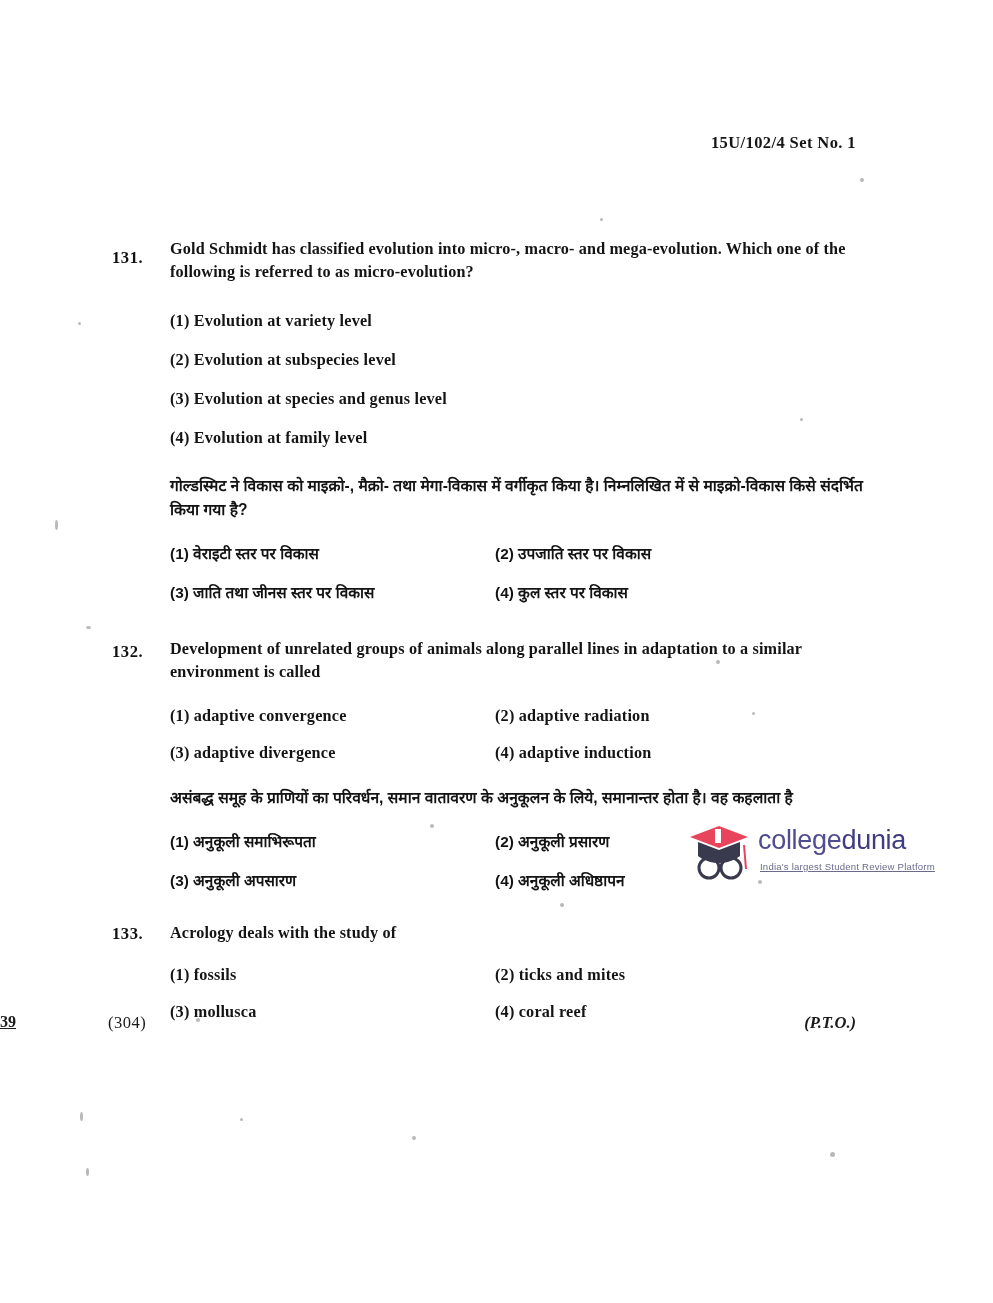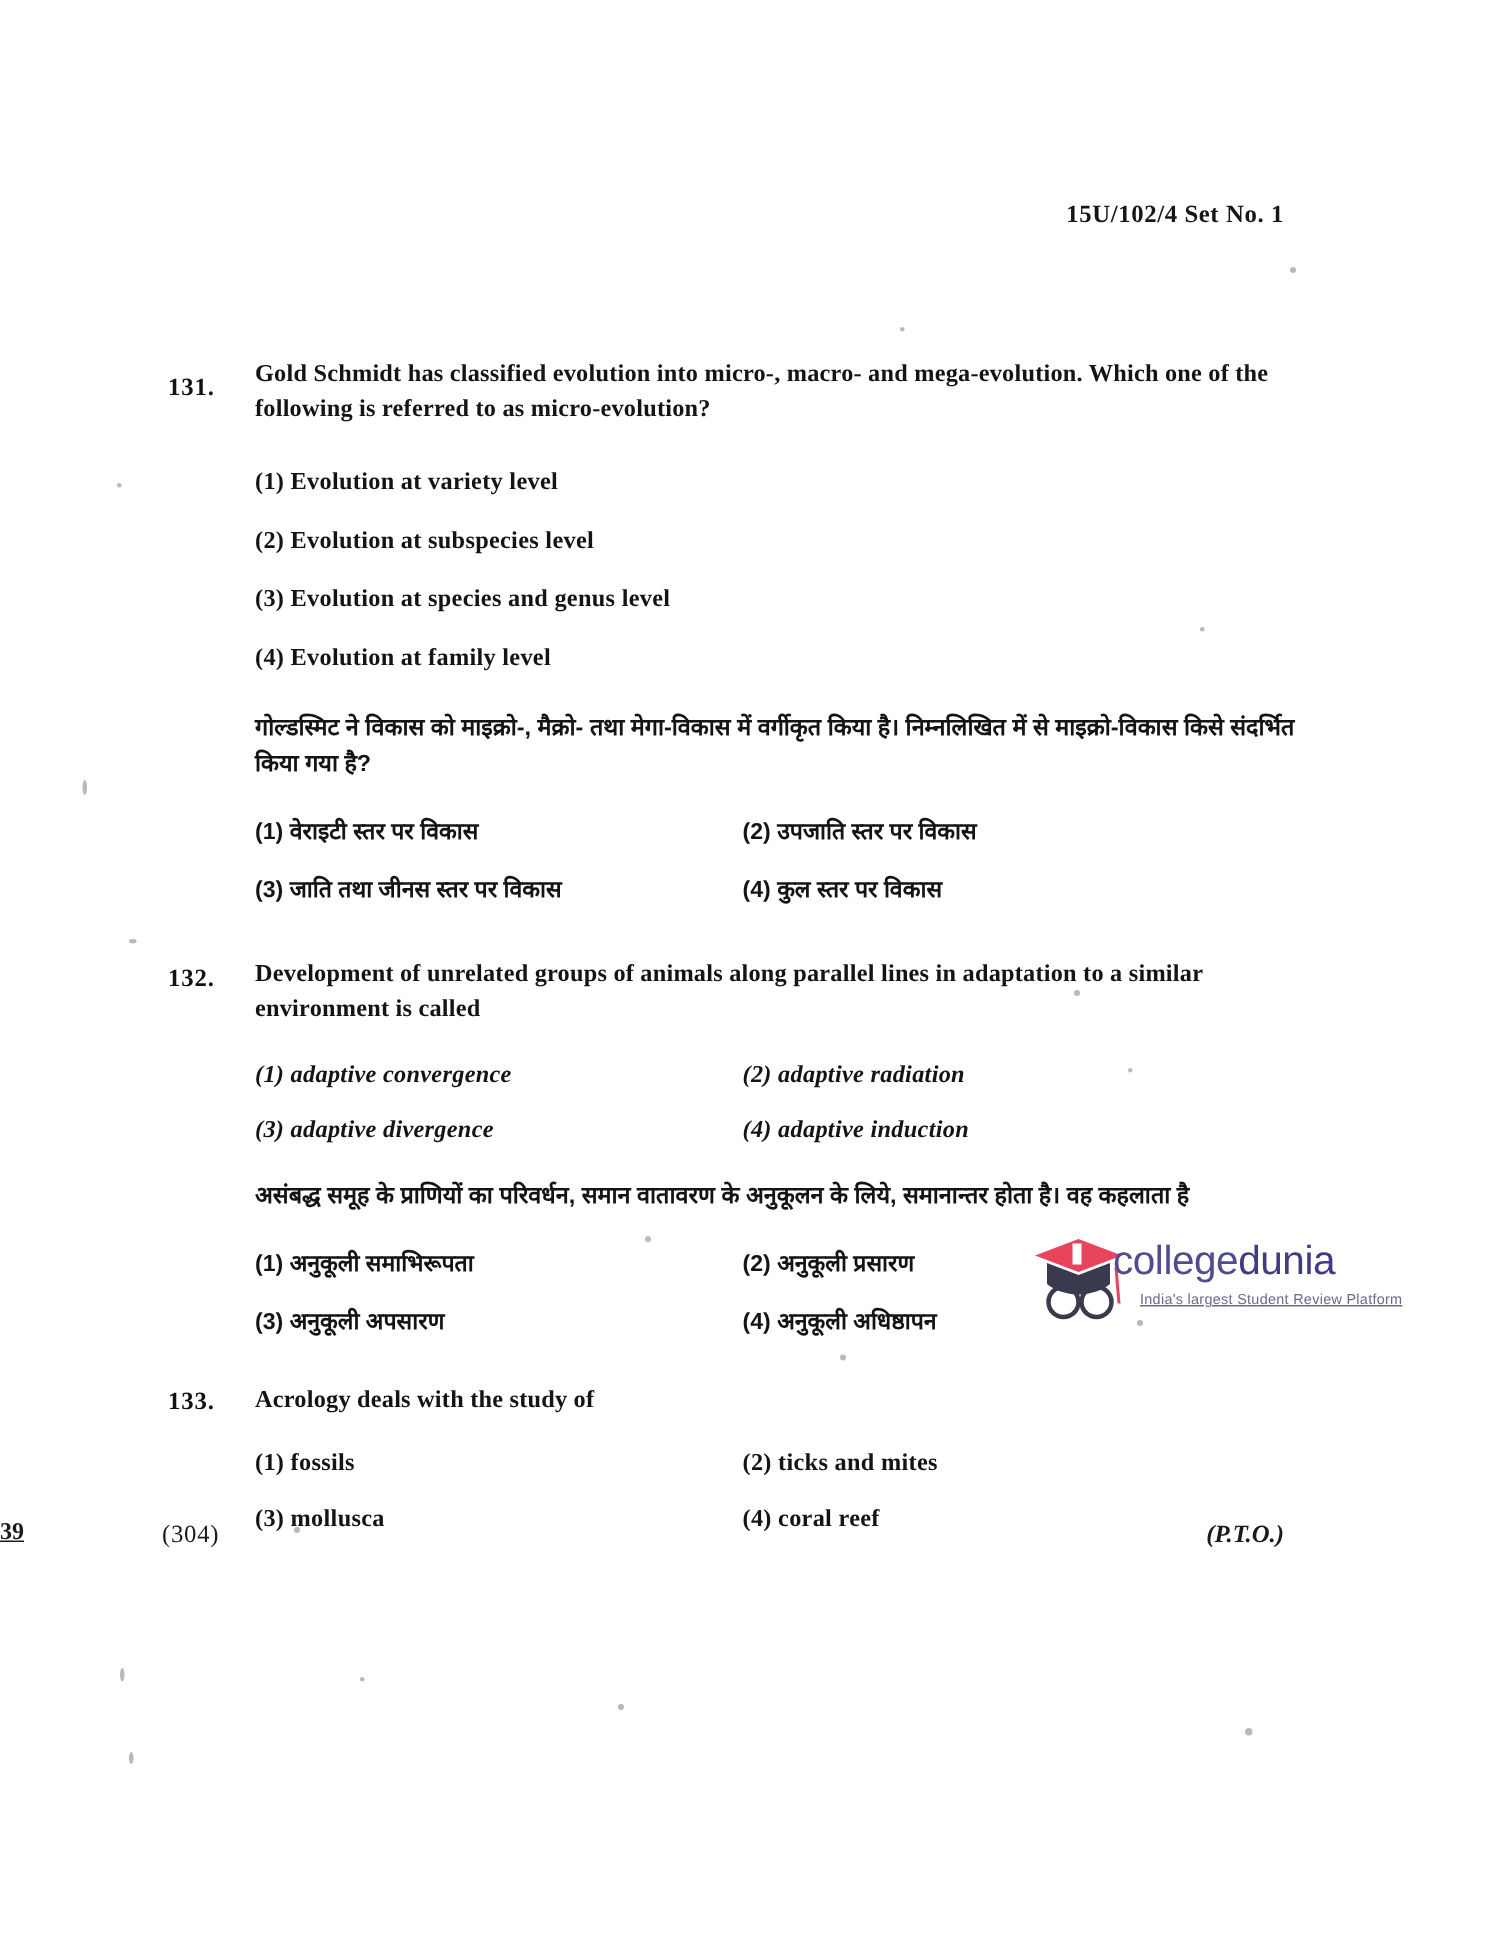--- a/index.html
+++ b/index.html
@@ -153,21 +153,21 @@
   }
   .logo-mark {
     position: absolute;
     left: 0;
     top: 6px;
     width: 62px;
     height: 60px;
   }
   .logo-text {
     position: absolute;
-    left: 54px;
+    left: 70px;
     top: 8px;
     font-family: "Liberation Sans", sans-serif;
     font-size: 27px;
     color: #4f4c8f;
     letter-spacing: -0.3px;
   }
   .logo-text .bold { color: #3f3c84; }
   .logo-sub {
     position: absolute;
     left: 72px;
@@ -236,21 +236,21 @@
           <div class="opt col1 hindi hopt">(3)  जाति तथा जीनस स्तर पर विकास</div>
           <div class="opt col2 hindi hopt">(4)  कुल स्तर पर विकास</div>
         </div>
       </div>
     </div>
 
     <div class="qblock" style="margin-top:26px;">
       <div class="qnum" style="top:4px;">132.</div>
       <div class="qstem normalweight">Development of unrelated groups of animals along parallel lines in adaptation to a similar environment is called</div>
 
-      <div class="opts" style="margin-top:14px;font-style:italic;">
+      <div class="opts" style="margin-top:14px;">
         <div class="opt-row">
           <div class="opt col1">(1)  adaptive convergence</div>
           <div class="opt col2">(2)  adaptive radiation</div>
         </div>
         <div class="opt-row">
           <div class="opt col1">(3)  adaptive divergence</div>
           <div class="opt col2">(4)  adaptive induction</div>
         </div>
       </div>
 

